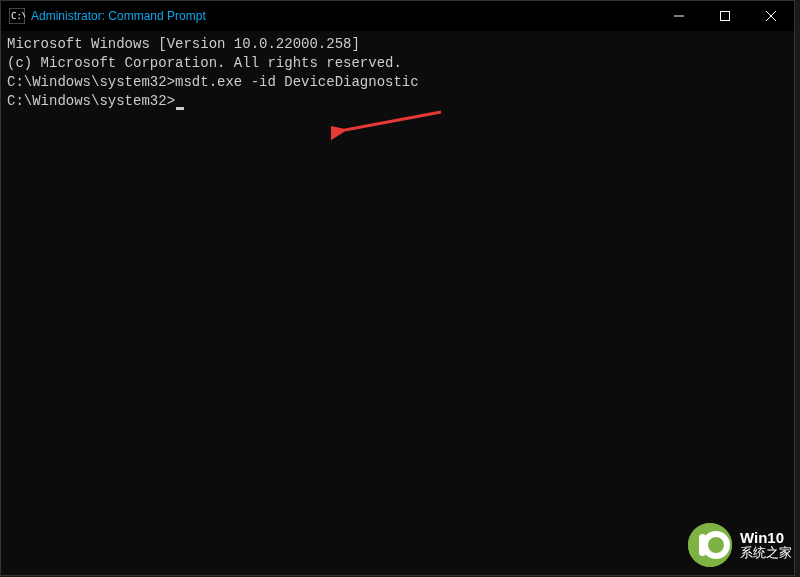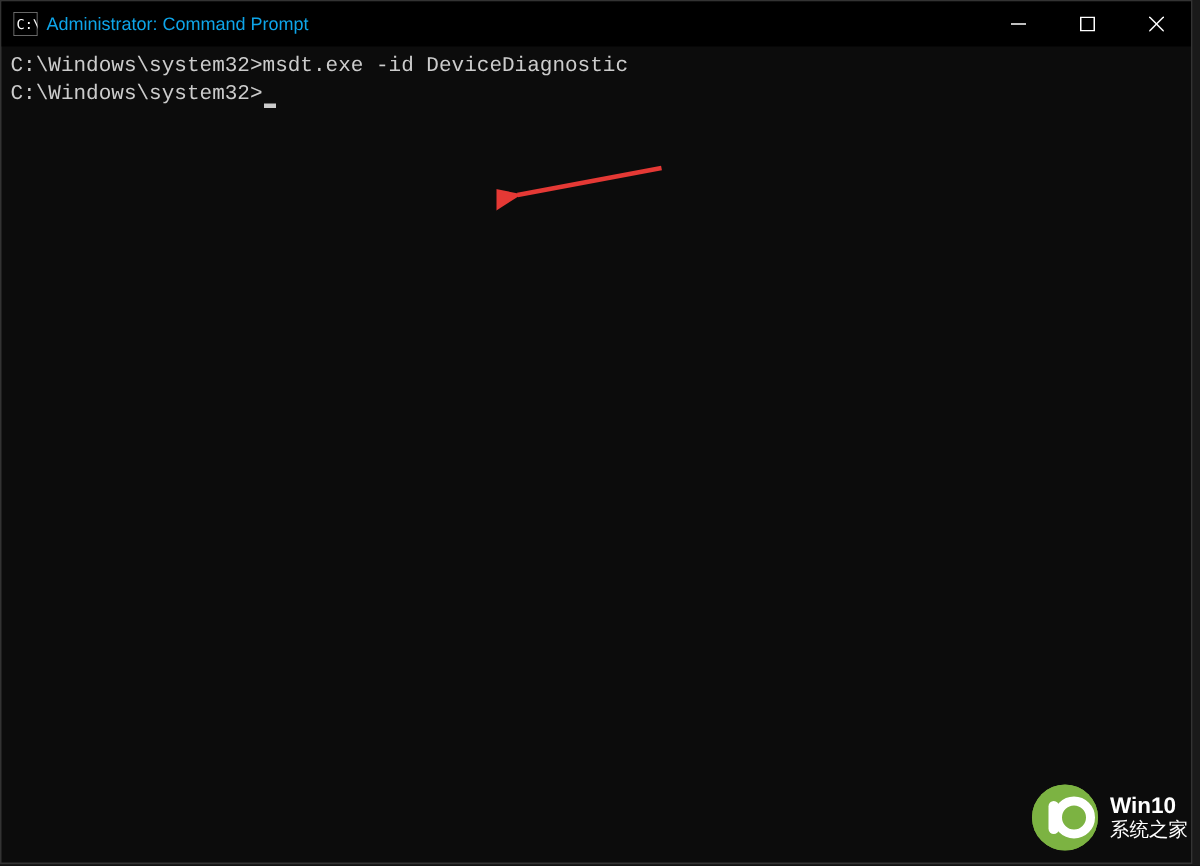--- a/index.html
+++ b/index.html
@@ -148,20 +148,22 @@
       <div class="titlebar-btn close">
         <svg width="10" height="10" viewBox="0 0 10 10">
             <line x1="0" y1="0" x2="10" y2="10" stroke="#fff" stroke-width="1"></line>
             <line x1="10" y1="0" x2="0" y2="10" stroke="#fff" stroke-width="1"></line>
           </svg>
       </div>
     </div>
   </div>
 
   <div class="terminal-content">
+    <div class="terminal-line">Microsoft Windows [Version 10.0.22000.258]</div>
+    <div class="terminal-line">(c) Microsoft Corporation. All rights reserved.</div>
     <div class="terminal-line"></div>
     <div class="terminal-line"><span>C:\Windows\system32&gt;</span><span>msdt.exe -id DeviceDiagnostic</span></div>
     <div class="terminal-line"></div>
     <div class="terminal-line"><span>C:\Windows\system32&gt;</span><span class="cursor"></span></div>
 
     <div class="arrow-annotation">
       <svg width="120" height="40" viewBox="0 0 120 40">
         <defs>
           <marker id="arrowhead" markerWidth="10" markerHeight="8" refX="1" refY="4" orient="auto">
             <polygon points="10 0, 0 4, 10 8" fill="#e53935"></polygon>

